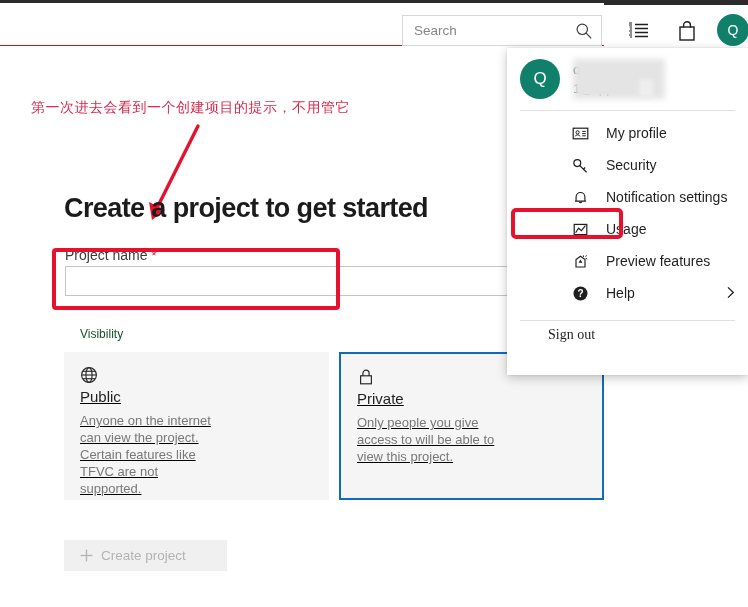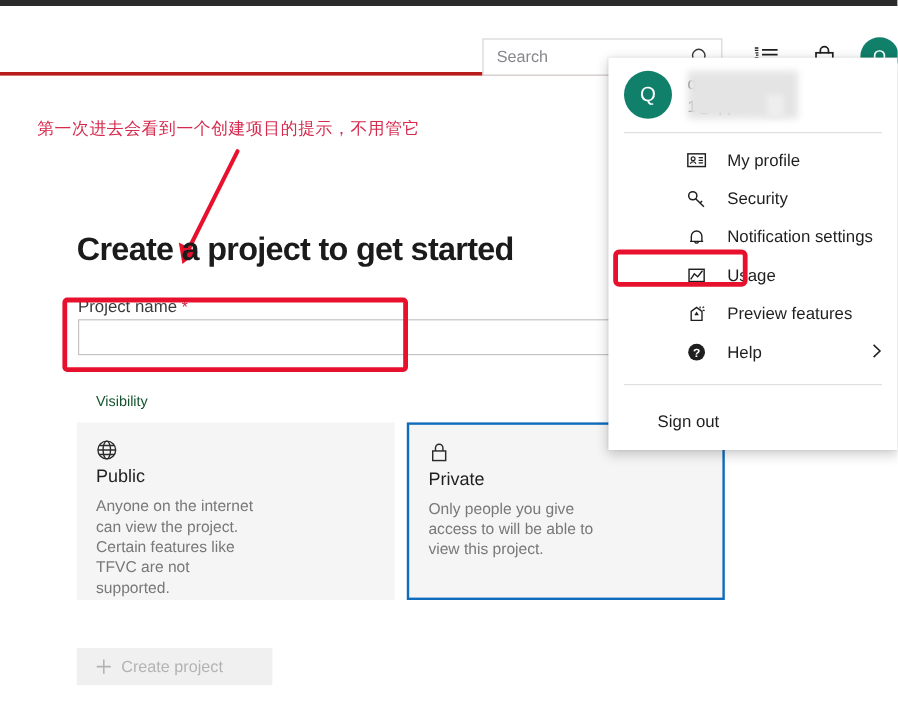--- a/index.html
+++ b/index.html
@@ -18,24 +18,24 @@
 
   
   .top-strip {
     position: absolute; left: 0; top: 0;
     width: 748px; height: 5px;
     background: #2b2b2b;
   }
 
   
   .header {
-    position: absolute; left: 0; top: 20px;
+    position: absolute; left: 0; top: 3px;
     width: 604px; height: 43px;
     background: #ffffff;
-    border-bottom: 3px solid #b91c1c;
+    border-bottom: 1px solid #b91c1c;
   }
 
   .search-box {
     position: absolute; left: 402px; top: 12px;
     width: 200px; height: 31px;
     border: 1px solid #d6d6d6;
     background: #ffffff;
     display: flex; align-items: center;
   }
   .search-input {
@@ -116,20 +116,21 @@
   .section-label {
     position: absolute; left: 80px; top: 327px;
     font-size: 12px; color: #14532d;
   }
 
   .vis-card {
     position: absolute; top: 352px;
     width: 265px; height: 148px;
     background: #f5f5f5;
     padding: 14px 16px 0 16px;
+    text-decoration: underline;
   }
   .vis-card.public { left: 64px; }
   .vis-card.private {
     left: 339px;
     border: 2px solid #0f6cbd;
     background: #f5f5f5;
   }
   .vis-icon { width: 18px; height: 18px; margin-bottom: 12px; }
   .vis-title {
     font-size: 15px; color: #1f1f1f; margin-bottom: 7px;
@@ -212,23 +213,23 @@
   .dd-ico {
     width: 17px; height: 17px; flex: none;
     margin-right: 17px;
     display: flex; align-items: center; justify-content: center;
   }
   .dd-chev {
     position: absolute; right: 10px; top: 8px;
     width: 15px; height: 15px;
   }
   .dd-signout {
-    display: flex; align-items: flex-end;
+    display: flex; align-items: flex-start;
     height: 32px; padding-left: 41px;
-    font-size: 14px; color: #1f1f1f; cursor: pointer;
+    font-size: 14px; color: #1f1f1f; cursor: pointer; font-family: Liberation Serif, serif;
   }
 
   .redbox-security {
     position: absolute; left: 4px; top: 160px;
     width: 112px; height: 31px;
     border: 4px solid #e8112d;
     border-radius: 5px;
     pointer-events: none; z-index: 30;
   }
 </style>

